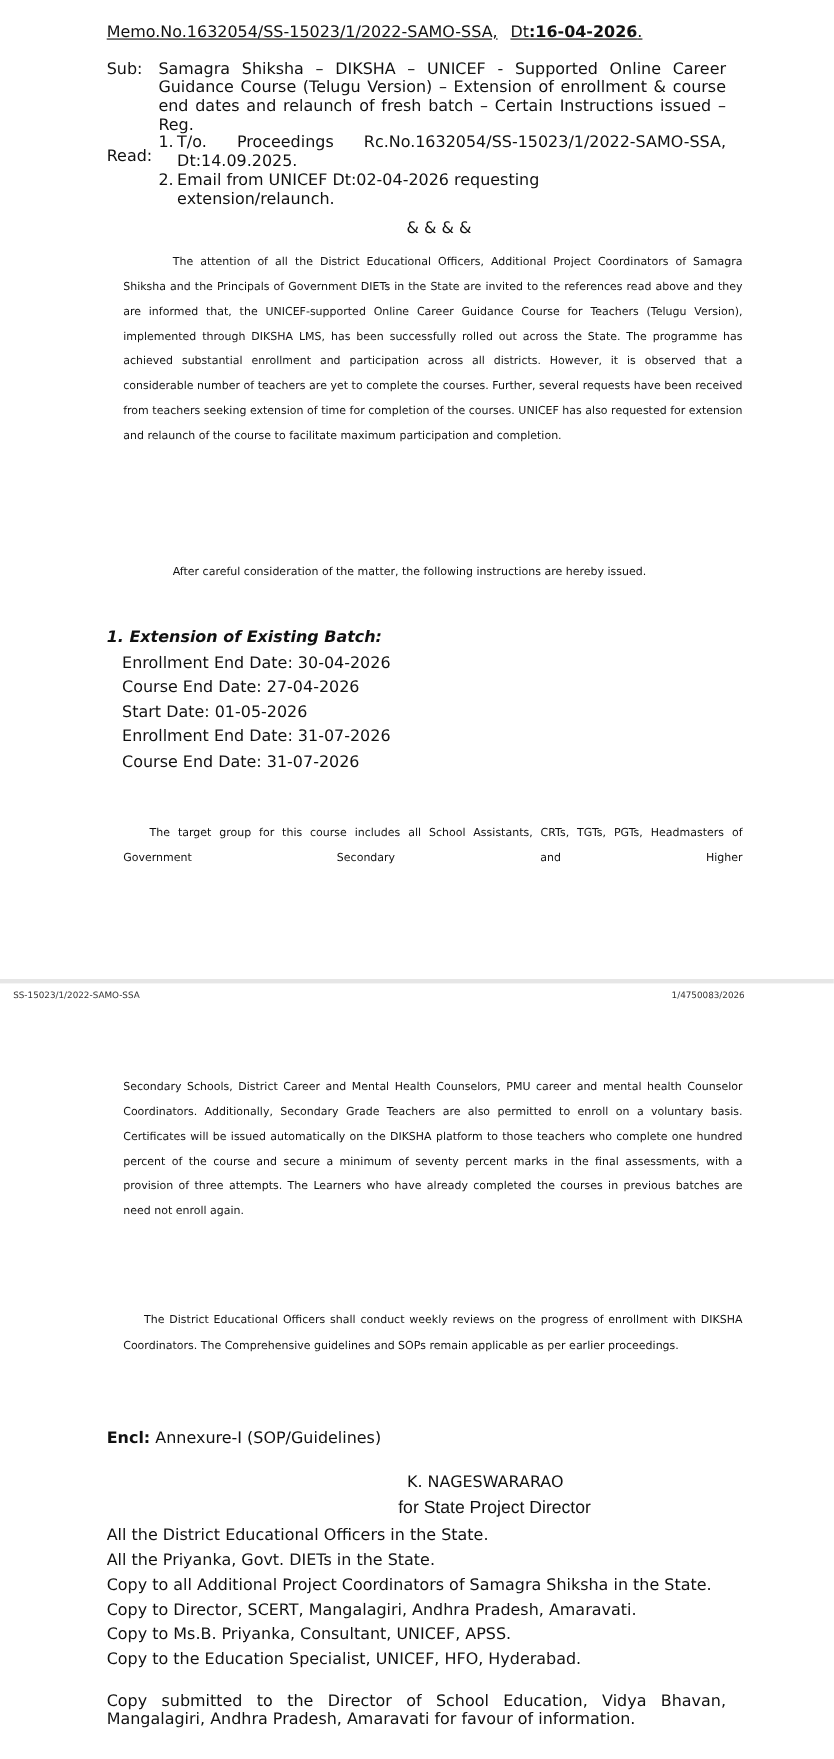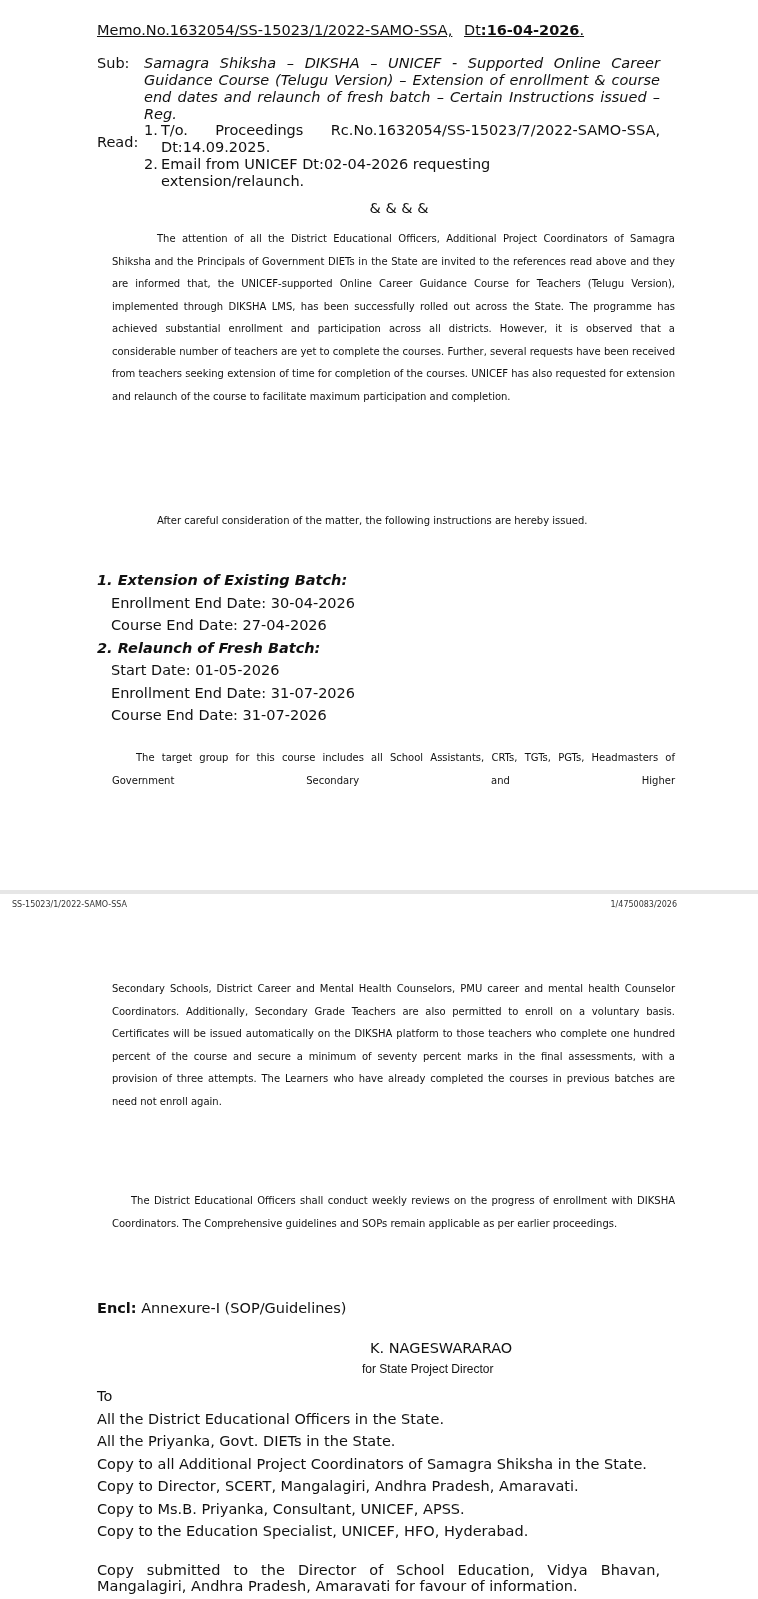--- a/index.html
+++ b/index.html
@@ -14,21 +14,21 @@
   .footer-left { position: absolute; left: 12px; top: 4px; font-size: 8px; color: #333; }
   .footer-right { position: absolute; right: 25px; top: 4px; font-size: 8px; color: #333; }
 
   .memo-line { position: absolute; left: 97px; top: 22px; font-size: 14.5px; }
   .memo-no { text-decoration: underline; }
   .memo-dt { position: absolute; left: 464px; top: 22px; text-decoration: underline; font-size: 14.5px; }
   .memo-dt b { font-weight: bold; text-align: right; }
 
   .sub-block { position: absolute; left: 97px; top: 55px; width: 563px; font-size: 14.5px; line-height: 17px; }
   .sub-label { position: absolute; left: 0; top: 0; }
-  .sub-text { margin-left: 47px; text-align: justify; font-style: italic; }
+  .sub-text { margin-left: 47px; text-align: justify; }
 
   .read-block { position: absolute; left: 97px; top: 122px; width: 563px; font-size: 14.5px; line-height: 17px; }
   .read-label { position: absolute; left: 0; top: 12px; }
   .read-item { margin-left: 47px; position: relative; padding-left: 17px; }
   .read-item .num { position: absolute; left: 0; top: 0; }
   .read-item.first .txt { display: block; text-align: justify; text-align-last: justify; }
 
   .ampersands { position: absolute; left: 0; width: 758px; top: 200px; text-align: center; font-size: 14.5px; padding-left: 40px; box-sizing: border-box; }
 
   .para { position: absolute; left: 112px; width: 563px; text-align: justify; font-size: 10px; line-height: 22.5px; }
@@ -36,21 +36,21 @@
   .indent-s { text-indent: 24px; }
   .indent-xs { text-indent: 19px; }
 
   .instr { position: absolute; left: 97px; top: 569px; width: 563px; font-size: 14.5px; line-height: 22.5px; }
   .instr .head { font-weight: bold; font-style: italic; }
   .instr .line { padding-left: 14px; }
 
   .encl { position: absolute; left: 97px; top: 1300px; font-size: 14.5px; }
   .encl b { font-weight: bold; }
   .sign-name { position: absolute; left: 370px; top: 1340px; font-size: 14.5px; }
-  .sign-title { position: absolute; left: 362px; top: 1362px; font-size: 12px; font-family: "Liberation Sans", sans-serif; }
+  .sign-title { position: absolute; left: 362px; top: 1362px; font-size: 16px; font-family: "Liberation Sans", sans-serif; }
 
   .to-block { position: absolute; left: 97px; top: 1385px; width: 563px; font-size: 14.5px; line-height: 22.5px; text-align: justify; }
   .to-block .last { line-height: 16px; margin-top: 19px; }
 </style>
 </head>
 <body>
 
 <div class="page page1">
   <div class="memo-line">
     <span class="memo-no">Memo.No.1632054/SS-15023/1/2022-SAMO-SSA,</span>
@@ -59,41 +59,40 @@
 
   <div class="sub-block">
     <span class="sub-label">Sub:</span>
     <div class="sub-text">Samagra Shiksha – DIKSHA – UNICEF - Supported Online Career Guidance Course (Telugu Version) – Extension of enrollment &amp; course end dates and relaunch of fresh batch – Certain Instructions issued –Reg.</div>
   </div>
 
   <div class="read-block">
     <span class="read-label">Read:</span>
     <div class="read-item first">
       <span class="num">1.</span>
-      <span class="txt">T/o.  Proceedings  Rc.No.1632054/SS-15023/7/2022-SAMO-SSA,</span>
+      <span class="txt">T/o.  Proceedings  Rc.No.1632054/SS-15023/1/2022-SAMO-SSA,</span>
       <span>Dt:14.09.2025.</span>
     </div>
     <div class="read-item">
       <span class="num">2.</span>
       <span>Email from UNICEF Dt:02-04-2026 requesting</span><br>
       <span>extension/relaunch.</span>
     </div>
   </div>
 
   <div class="ampersands">&amp; &amp; &amp; &amp;</div>
 
   <div class="para indent" style="top:228px;">The attention of all the District Educational Officers, Additional Project Coordinators of Samagra Shiksha and the Principals of Government DIETs in the State are invited to the references read above and they are informed that, the UNICEF-supported Online Career Guidance Course for Teachers (Telugu Version), implemented through DIKSHA LMS, has been successfully rolled out across the State. The programme has achieved substantial enrollment and participation across all districts. However, it is observed that a considerable number of teachers are yet to complete the courses. Further, several requests have been received from teachers seeking extension of time for completion of the courses. UNICEF has also requested for extension and relaunch of the course to facilitate maximum participation and completion.</div>
 
   <div class="para indent" style="top:510px;">After careful consideration of the matter, the following instructions are hereby issued.</div>
 
   <div class="instr">
     <div class="head">1. Extension of Existing Batch:</div>
     <div class="line">Enrollment End Date: 30-04-2026</div>
     <div class="line">Course End Date: 27-04-2026</div>
-    <div class="head">2. Relaunch of Fresh Batch:</div>
     <div class="line">Start Date: 01-05-2026</div>
     <div class="line">Enrollment End Date: 31-07-2026</div>
     <div class="line">Course End Date: 31-07-2026</div>
   </div>
 
   <div class="para indent-s" style="top:747px; text-align-last: justify;">The target group for this course includes all School Assistants, CRTs, TGTs, PGTs, Headmasters of Government Secondary and Higher</div>
 </div>
 
 <div class="page-sep"></div>
 <div class="footer-strip">
@@ -106,21 +105,20 @@
 <div class="para indent-xs" style="top:1190px;">The District Educational Officers shall conduct weekly reviews on the progress of enrollment with DIKSHA Coordinators. The Comprehensive guidelines and SOPs remain applicable as per earlier proceedings.</div>
 
 <div class="encl">
   <b>Encl:</b><span> Annexure-I (SOP/Guidelines)</span>
 </div>
 
 <div class="sign-name">K. NAGESWARARAO</div>
 <div class="sign-title">for State Project Director</div>
 
 <div class="to-block">
-  <div>To</div>
   <div>All the District Educational Officers in the State.</div>
   <div>All the Priyanka, Govt. DIETs in the State.</div>
   <div>Copy to all Additional Project Coordinators of Samagra Shiksha in the State.</div>
   <div>Copy to Director, SCERT, Mangalagiri, Andhra Pradesh, Amaravati.</div>
   <div>Copy to Ms.B. Priyanka, Consultant, UNICEF, APSS.</div>
   <div>Copy to the Education Specialist, UNICEF, HFO, Hyderabad.</div>
   <div class="last">Copy submitted to the Director of School Education, Vidya Bhavan, Mangalagiri, Andhra Pradesh, Amaravati for favour of information.</div>
 </div>
 
 </body></html>

